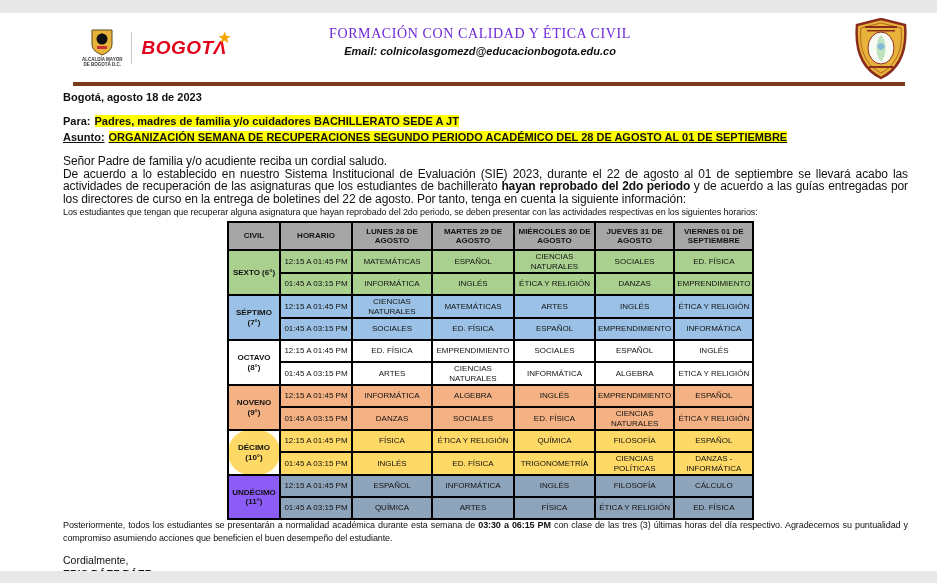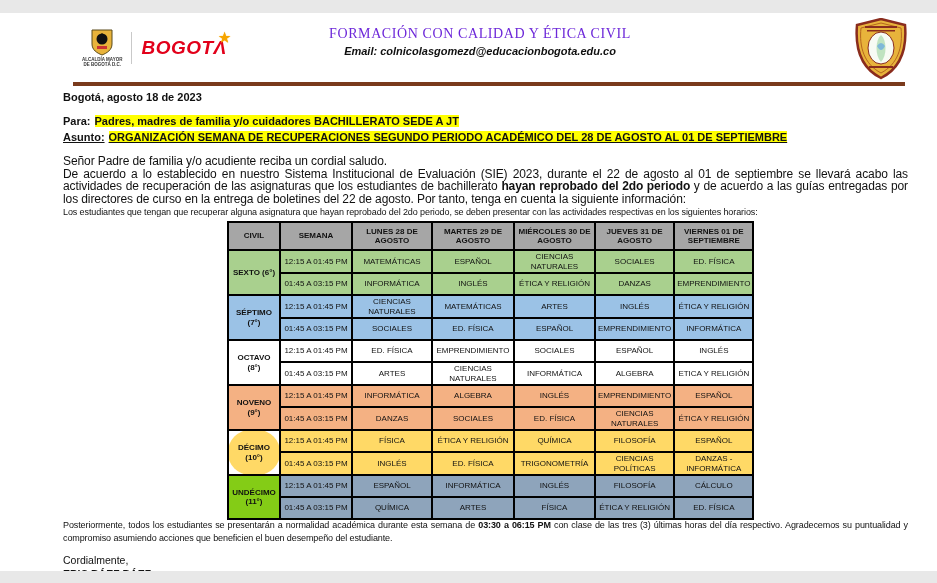--- a/index.html
+++ b/index.html
@@ -127,21 +127,21 @@
         <col style="width:72px">
         <col style="width:80px">
       <col style="width:82px">
         <col style="width:81px">
         <col style="width:79px">
         <col style="width:78px">
     </colgroup>
     <thead>
       <tr>
           <th>CIVIL</th>
-          <th>SEMANA</th>
+          <th>HORARIO</th>
           <th>LUNES 28 DE AGOSTO</th>
           <th>MARTES 29 DE AGOSTO</th>
           <th>MIÉRCOLES 30 DE AGOSTO</th>
           <th>JUEVES 31 DE AGOSTO</th>
           <th>VIERNES 01 DE SEPTIEMBRE</th>
         </tr>
     </thead>
     <tbody>
         <tr>
           <td rowspan="2" class="grade" style="background: rgb(169, 208, 142);">SEXTO (6°)</td>
@@ -222,21 +222,21 @@
         </tr>
         <tr>
           <td class="time" style="background: rgb(255, 217, 102);">01:45 A 03:15 PM</td>
           <td style="background: rgb(255, 217, 102);">INGLÉS</td>
           <td style="background: rgb(255, 217, 102);">ED. FÍSICA</td>
           <td style="background: rgb(255, 217, 102);">TRIGONOMETRÍA</td>
           <td style="background: rgb(255, 217, 102);">CIENCIAS POLÍTICAS</td>
           <td style="background: rgb(255, 217, 102);">DANZAS - INFORMÁTICA</td>
         </tr>
         <tr>
-          <td rowspan="2" class="grade" style="background: #84cc16;">UNDÉCIMO (11°)</td>
+          <td rowspan="2" class="grade" style="background: #8b5cf6;">UNDÉCIMO (11°)</td>
           <td class="time" style="background: rgb(142, 164, 187);">12:15 A 01:45 PM</td>
           <td style="background: rgb(142, 164, 187);">ESPAÑOL</td>
           <td style="background: rgb(142, 164, 187);">INFORMÁTICA</td>
           <td style="background: rgb(142, 164, 187);">INGLÉS</td>
           <td style="background: rgb(142, 164, 187);">FILOSOFÍA</td>
           <td style="background: rgb(142, 164, 187);">CÁLCULO</td>
         </tr>
         <tr>
           <td class="time" style="background: rgb(142, 164, 187);">01:45 A 03:15 PM</td>
           <td style="background: rgb(142, 164, 187);">QUÍMICA</td>

